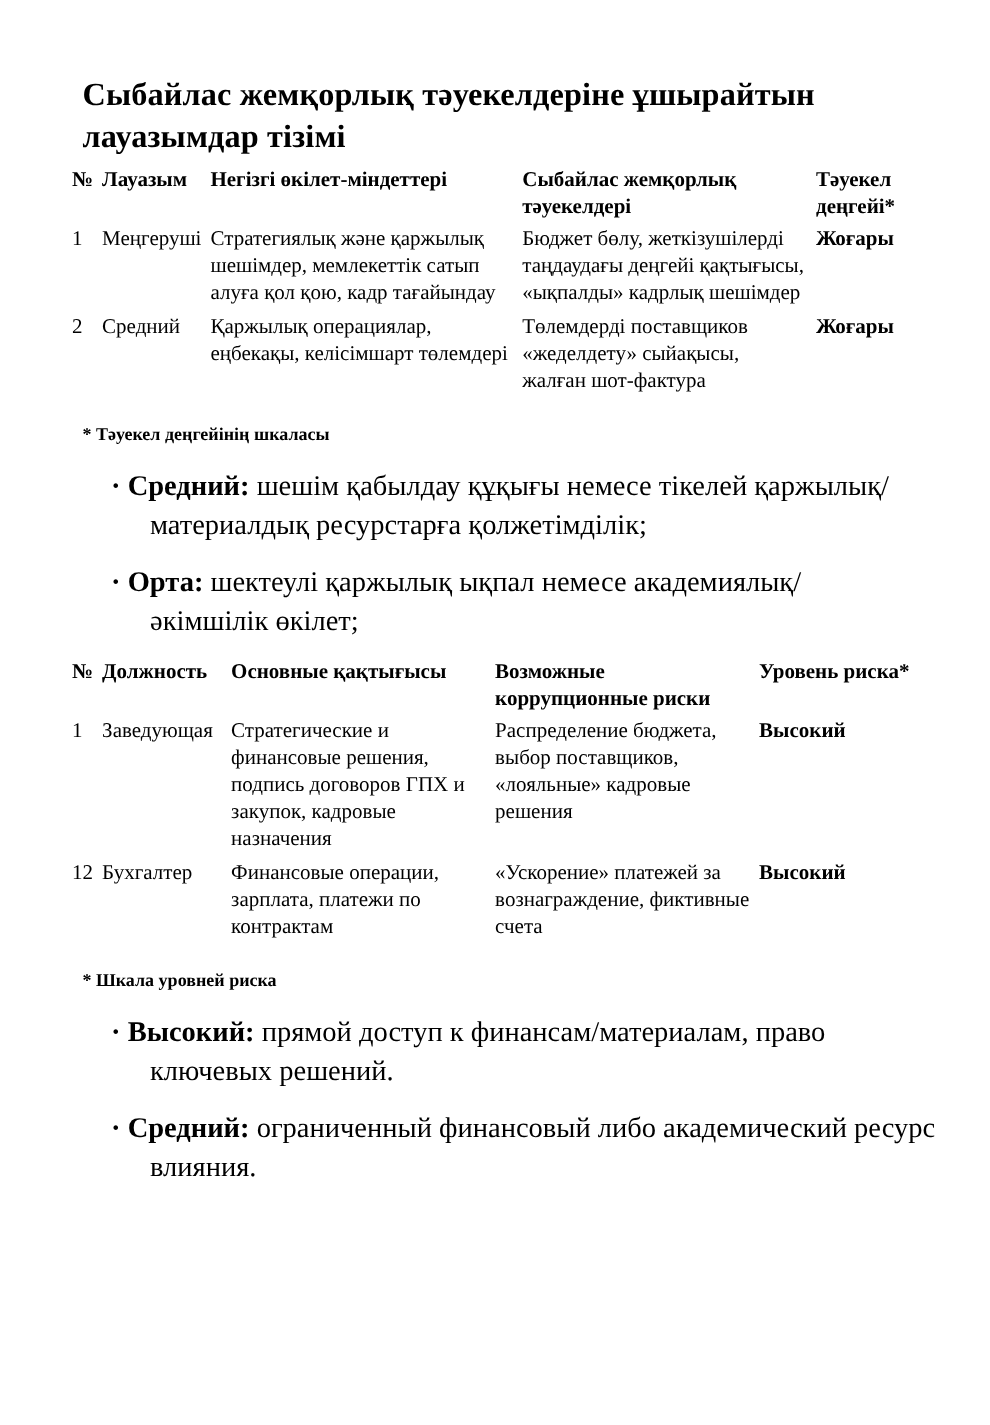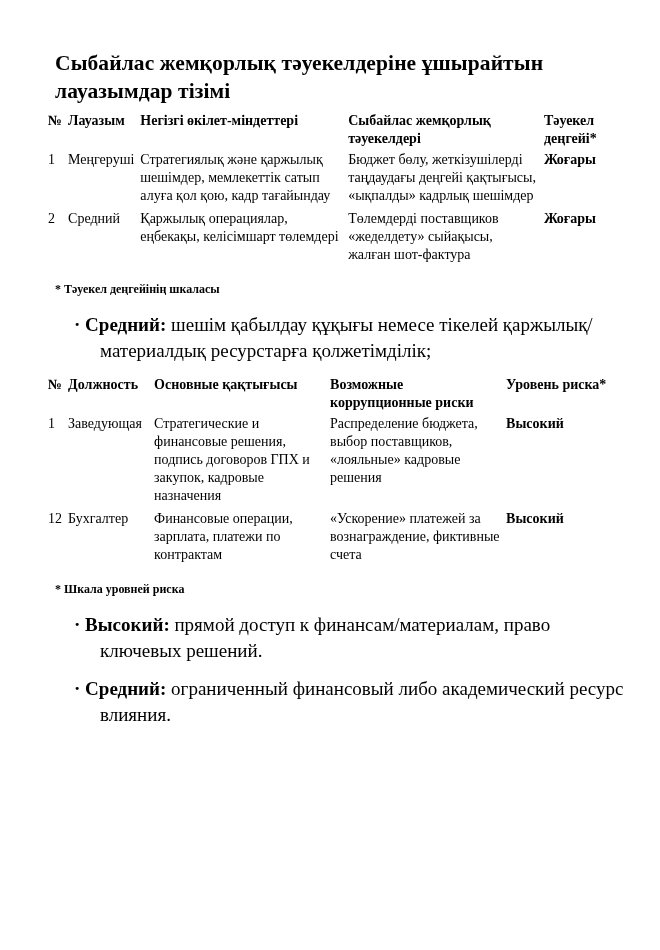--- a/index.html
+++ b/index.html
@@ -93,20 +93,25 @@
       </table>
 
     <div class="scale-heading">* Тәуекел деңгейінің шкаласы</div>
 
     <div class="bullets">
       <div class="bullet">
         <span class="dot">·</span>
         <span class="term">Средний:</span>
         <span class="desc">шешім қабылдау құқығы немесе тікелей қаржылық/материалдық ресурстарға қолжетімділік;</span>
       </div>
+      <div class="bullet">
+        <span class="dot">·</span>
+        <span class="term">Орта:</span>
+        <span class="desc">шектеулі қаржылық ықпал немесе академиялық/ әкімшілік өкілет;</span>
+      </div>
     </div>
   </div>
 
   <div class="section sec-ru">
 
     <table class="risk-table t-ru">
       <colgroup>
         <col class="c1">
           <col class="c2">
           <col class="c3">

